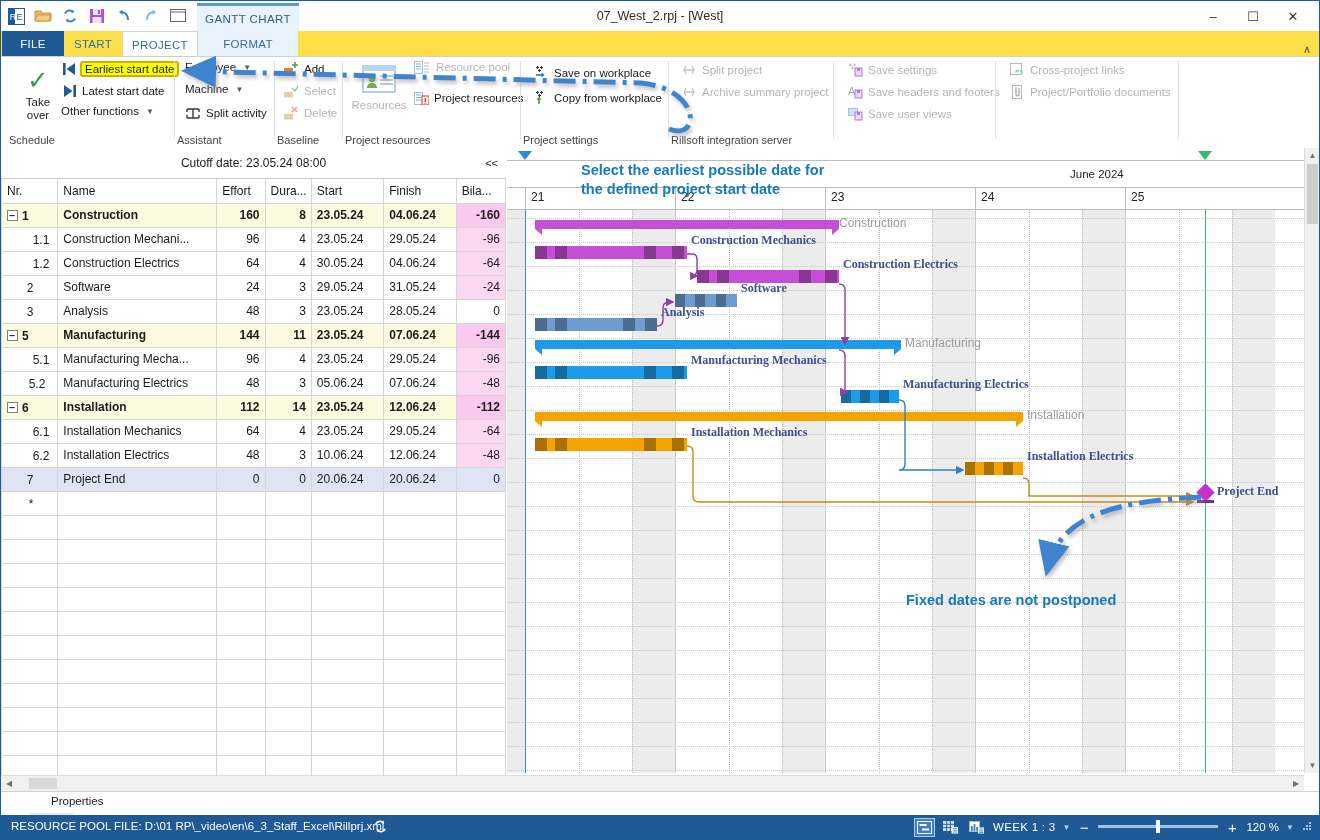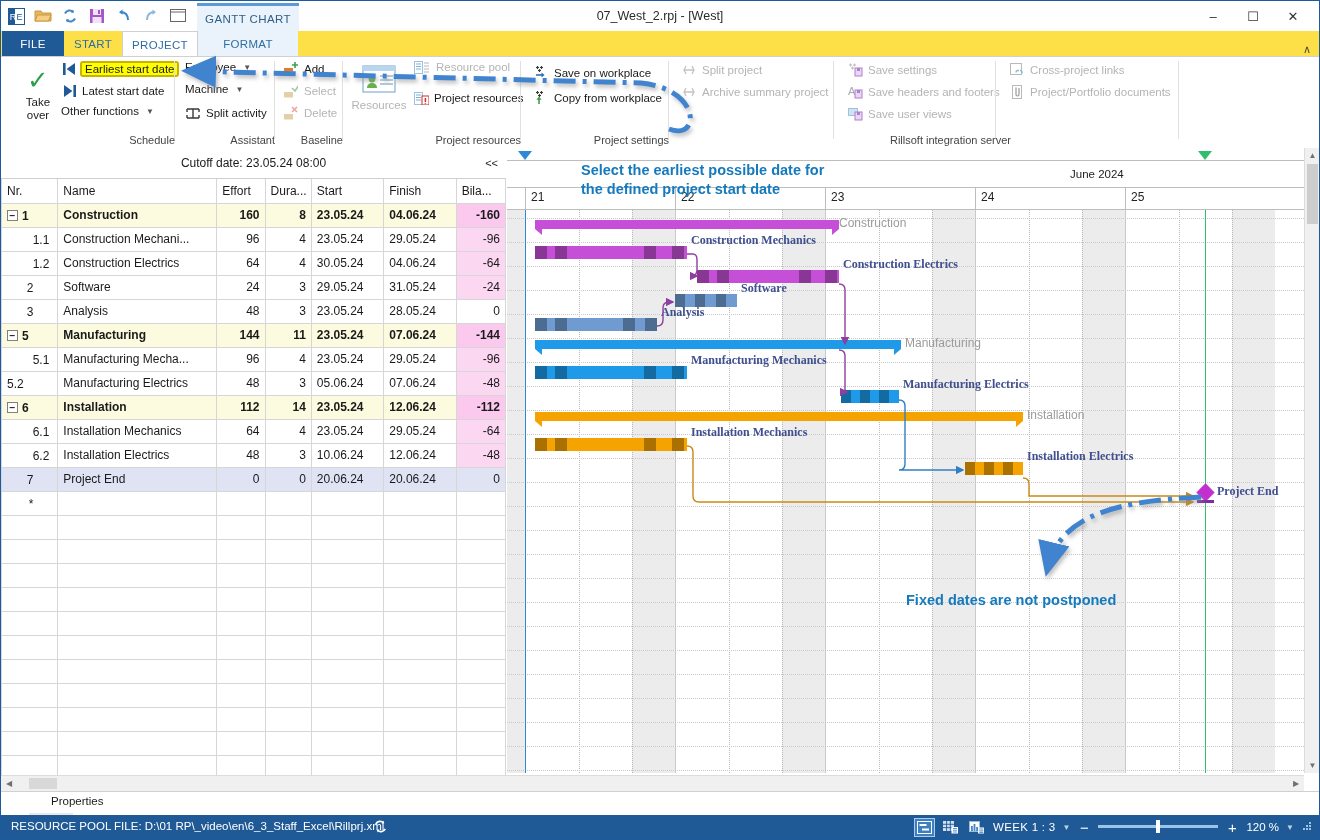--- a/index.html
+++ b/index.html
@@ -33,21 +33,21 @@
   .tab.start { left:63px; width:58px; color:#2e6da4; }
   .tab.project { left:121px; width:76px; color:#2e6da4; background:#fff;
                  border-left:1px solid #d0d0d0; border-right:1px solid #d0d0d0; border-top:1px solid #d0d0d0; }
   .tab.format { left:197px; width:100px; color:#2e6da4; background:#eaf3fb; }
   .tabs-underline { position:absolute; left:0; top:55px; width:1318px; height:1px; background:#d0d0d0; }
 
   
   .ribbon { position:absolute; left:0; top:56px; width:1318px; height:91px; background:#fff; }
   .rb-collapse { position:absolute; right:8px; top:-14px; font-size:11px; color:#4a4a4a; cursor:pointer; }
   .group { position:absolute; top:0; height:91px; }
-  .group .gtitle { position:absolute; bottom:2px; left:0; width:100%; text-align:right; font-size:11px; color:#444; }
+  .group .gtitle { position:absolute; bottom:2px; left:0; width:100%; text-align:left; font-size:11px; color:#444; }
   .group .sep { position:absolute; right:0; top:4px; width:1px; height:78px; background:#e0e0e0; }
   .cmd { position:absolute; display:flex; align-items:center; gap:5px; font-size:11.5px; color:#1a1a1a;
          white-space:nowrap; cursor:pointer; }
   .cmd.dis { color:#b4b4b4; cursor:default; }
   .cmd .gl { width:16px; height:16px; display:inline-flex; align-items:center; justify-content:center; flex:0 0 16px; }
   .caret { font-size:8px; color:#555; margin-left:2px; }
   .hl { background:#ffff00; outline:2px solid #c8b400; padding:0 3px; border-radius:1px; }
 
   .bigbtn { position:absolute; width:54px; text-align:center; cursor:pointer; }
   .bigbtn .big-ic { font-size:26px; color:#2e9e4b; line-height:26px; }
@@ -538,21 +538,21 @@
             <tr>
               <td class="nrcell" style="text-align: right; padding-right: 8px;"><span class="nrtxt">5.1</span></td>
               <td>Manufacturing Mecha...</td>
               <td class="num">96</td>
               <td class="num">4</td>
               <td>23.05.24</td>
               <td>29.05.24</td>
               <td class="bil">-96</td>
             </tr>
             <tr>
-              <td class="nrcell" style="text-align: left; padding-right: 4px; margin-left: 32px;"><span class="nrtxt">5.2</span></td>
+              <td class="nrcell" style="text-align: right; padding-right: 12px; margin-left: 32px;"><span class="nrtxt">5.2</span></td>
               <td>Manufacturing Electrics</td>
               <td class="num">48</td>
               <td class="num">3</td>
               <td>05.06.24</td>
               <td>07.06.24</td>
               <td class="bil">-48</td>
             </tr>
             <tr class="summary">
               <td class="nrcell"><span class="expander">−</span><span class="nrtxt">6</span></td>
               <td>Installation</td>

